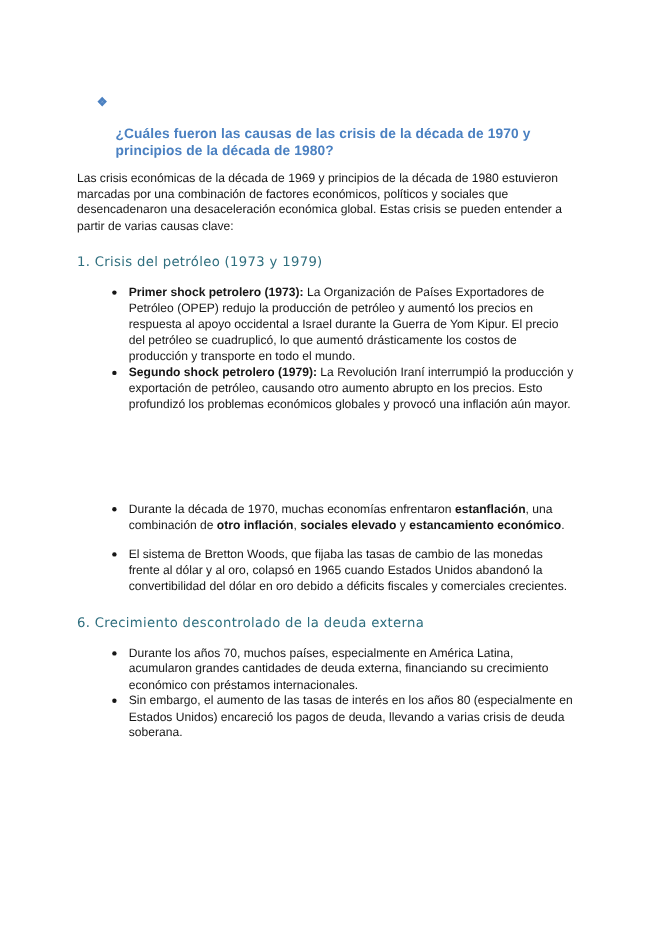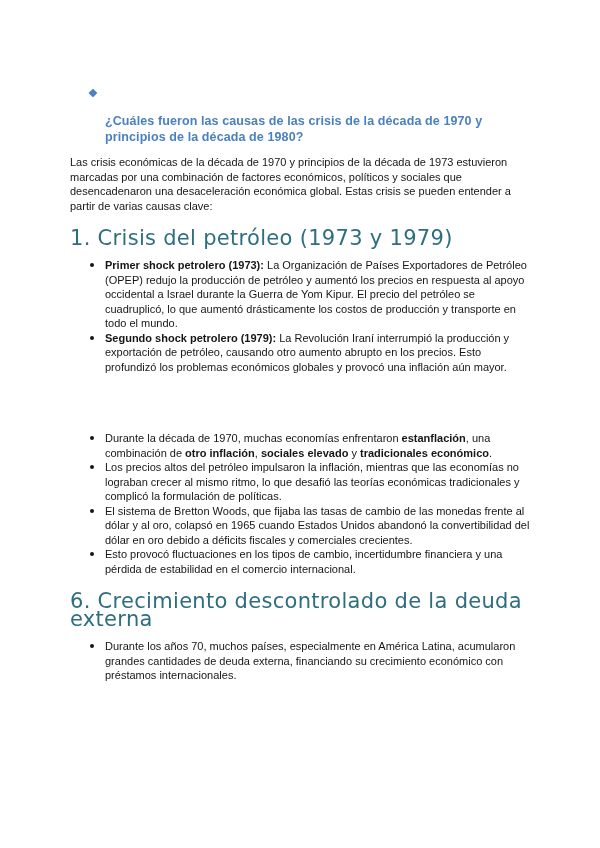--- a/index.html
+++ b/index.html
@@ -27,90 +27,86 @@
     font-size:12.5px;line-height:15.5px;
     letter-spacing:0.1px;
   }
   .q-marker{flex:0 0 17px;font-size:11px;line-height:15.5px;}
   .q-text{flex:1;margin-top:28px;}
   .intro{margin:10px 0 0 0;}
   .sec-heading{
     font-family:"DejaVu Sans", sans-serif;
     font-weight:500;
     color:var(--teal);
-    font-size:21px;line-height:18px;
+    font-size:12px;line-height:18px;
     letter-spacing:0.3px;
     margin:16px 0 11px 0;
   }
   .doc-section.gap-after{padding-bottom:57px;}
-  .bullets{margin:0;padding:0;list-style:none;}
+  .bullets{margin:12px;padding:0;list-style:none;}
   .bullets li{display:flex;padding-left:20px;align-items:flex-start;}
   .dot{flex:0 0 15px;}
   .dot::before{
     content:'';display:block;
     width:4px;height:4px;border-radius:50%;
     background:var(--ink);
     margin-top:5px;
   }
   .btxt{flex:1;}
   .btxt b{font-weight:bold;}
 </style>
 </head>
 <body>
 
 <div class="page">
   <div class="question">
     <span class="q-marker">❖</span>
     <span class="q-text">¿Cuáles fueron las causas de las crisis de la década de 1970 y principios de la década de 1980?</span>
   </div>
-  <p class="intro">Las crisis económicas de la década de 1970 y principios de la década de 1973 estuvieron marcadas por una combinación de factores económicos, políticos y sociales que desencadenaron una desaceleración económica global. Estas crisis se pueden entender a partir de varias causas clave:</p>
+  <p class="intro">Las crisis económicas de la década de 1969 y principios de la década de 1980 estuvieron marcadas por una combinación de factores económicos, políticos y sociales que desencadenaron una desaceleración económica global. Estas crisis se pueden entender a partir de varias causas clave:</p>
   <div id="sections">
   <section class="doc-section gap-after">
     <h2 class="sec-heading">1. Crisis del petróleo (1973 y 1979)</h2>
     <ul class="bullets">
           <li>
             <span class="dot"></span>
             <span class="btxt"><b>Primer shock petrolero (1973):</b> La Organización de Países Exportadores de Petróleo (OPEP) redujo la producción de petróleo y aumentó los precios en respuesta al apoyo occidental a Israel durante la Guerra de Yom Kipur. El precio del petróleo se cuadruplicó, lo que aumentó drásticamente los costos de producción y transporte en todo el mundo.</span>
           </li>
           <li>
             <span class="dot"></span>
             <span class="btxt"><b>Segundo shock petrolero (1979):</b> La Revolución Iraní interrumpió la producción y exportación de petróleo, causando otro aumento abrupto en los precios. Esto profundizó los problemas económicos globales y provocó una inflación aún mayor.</span>
           </li>
         </ul>
   </section>
 
   <section class="doc-section">
     <ul class="bullets">
           <li>
             <span class="dot"></span>
-            <span class="btxt">Durante la década de 1970, muchas economías enfrentaron <b>estanflación</b>, una combinación de <b>otro inflación</b>, <b>sociales elevado</b> y <b>tradicionales económico</b>.</span>
-          </li>
-          <li>
-            <span class="dot"></span>
-            <span class="btxt">Los precios altos del petróleo impulsaron la inflación, mientras que las economías no lograban crecer al mismo ritmo, lo que desafió las teorías económicas tradicionales y complicó la formulación de políticas.</span>
+            <span class="btxt">Durante la década de 1970, muchas economías enfrentaron <b>estanflación</b>, una combinación de <b>otro inflación</b>, <b>sociales elevado</b> y <b>estancamiento económico</b>.</span>
           </li>
         </ul>
   </section>
 
   <section class="doc-section">
     <ul class="bullets">
           <li>
             <span class="dot"></span>
             <span class="btxt">El sistema de Bretton Woods, que fijaba las tasas de cambio de las monedas frente al dólar y al oro, colapsó en 1965 cuando Estados Unidos abandonó la convertibilidad del dólar en oro debido a déficits fiscales y comerciales crecientes.</span>
-          </li>
-          <li>
-            <span class="dot"></span>
-            <span class="btxt">Esto provocó fluctuaciones en los tipos de cambio, incertidumbre financiera y una pérdida de estabilidad en el comercio internacional.</span>
           </li>
         </ul>
   </section>
 
   <section class="doc-section">
     <h2 class="sec-heading">6. Crecimiento descontrolado de la deuda externa</h2>
     <ul class="bullets">
           <li>
             <span class="dot"></span>
             <span class="btxt">Durante los años 70, muchos países, especialmente en América Latina, acumularon grandes cantidades de deuda externa, financiando su crecimiento económico con préstamos internacionales.</span>
           </li>
+          <li>
+            <span class="dot"></span>
+            <span class="btxt">Sin embargo, el aumento de las tasas de interés en los años 80 (especialmente en Estados Unidos) encareció los pagos de deuda, llevando a varias crisis de deuda soberana.</span>
+          </li>
         </ul>
   </section>
 </div>
 </div>
 
 </body></html>

